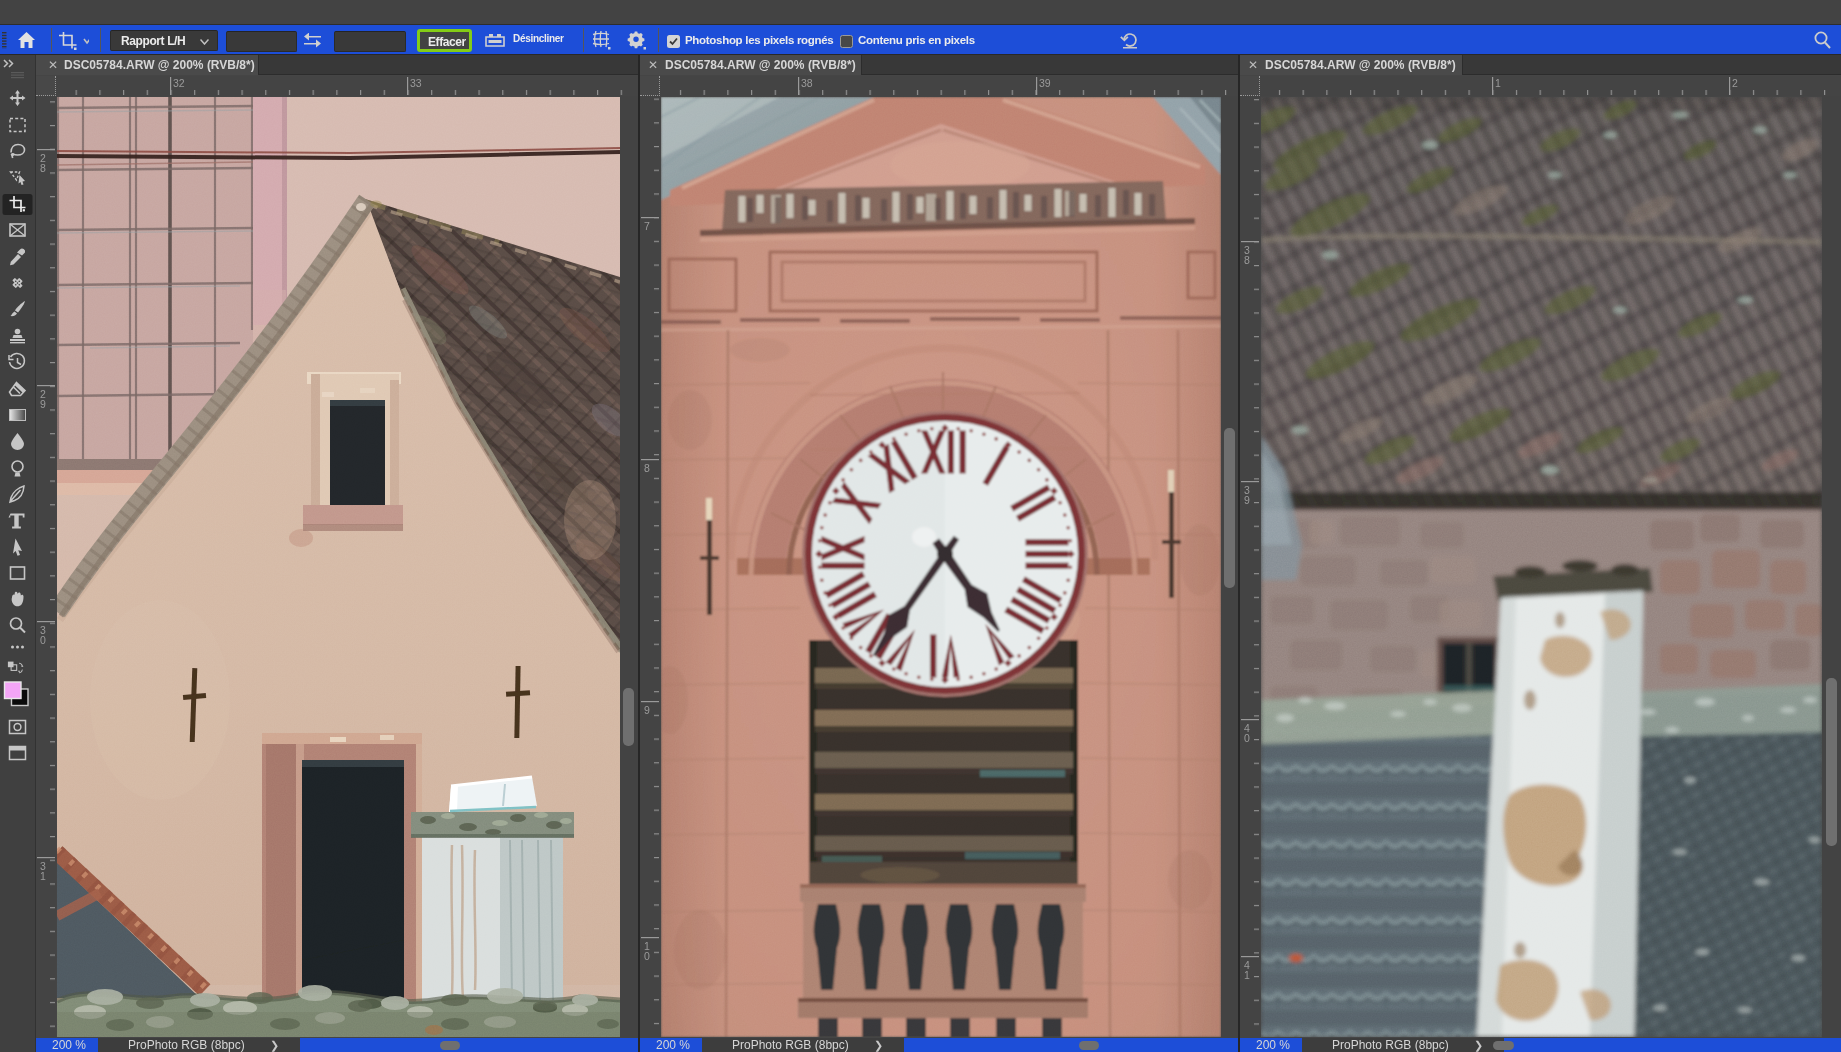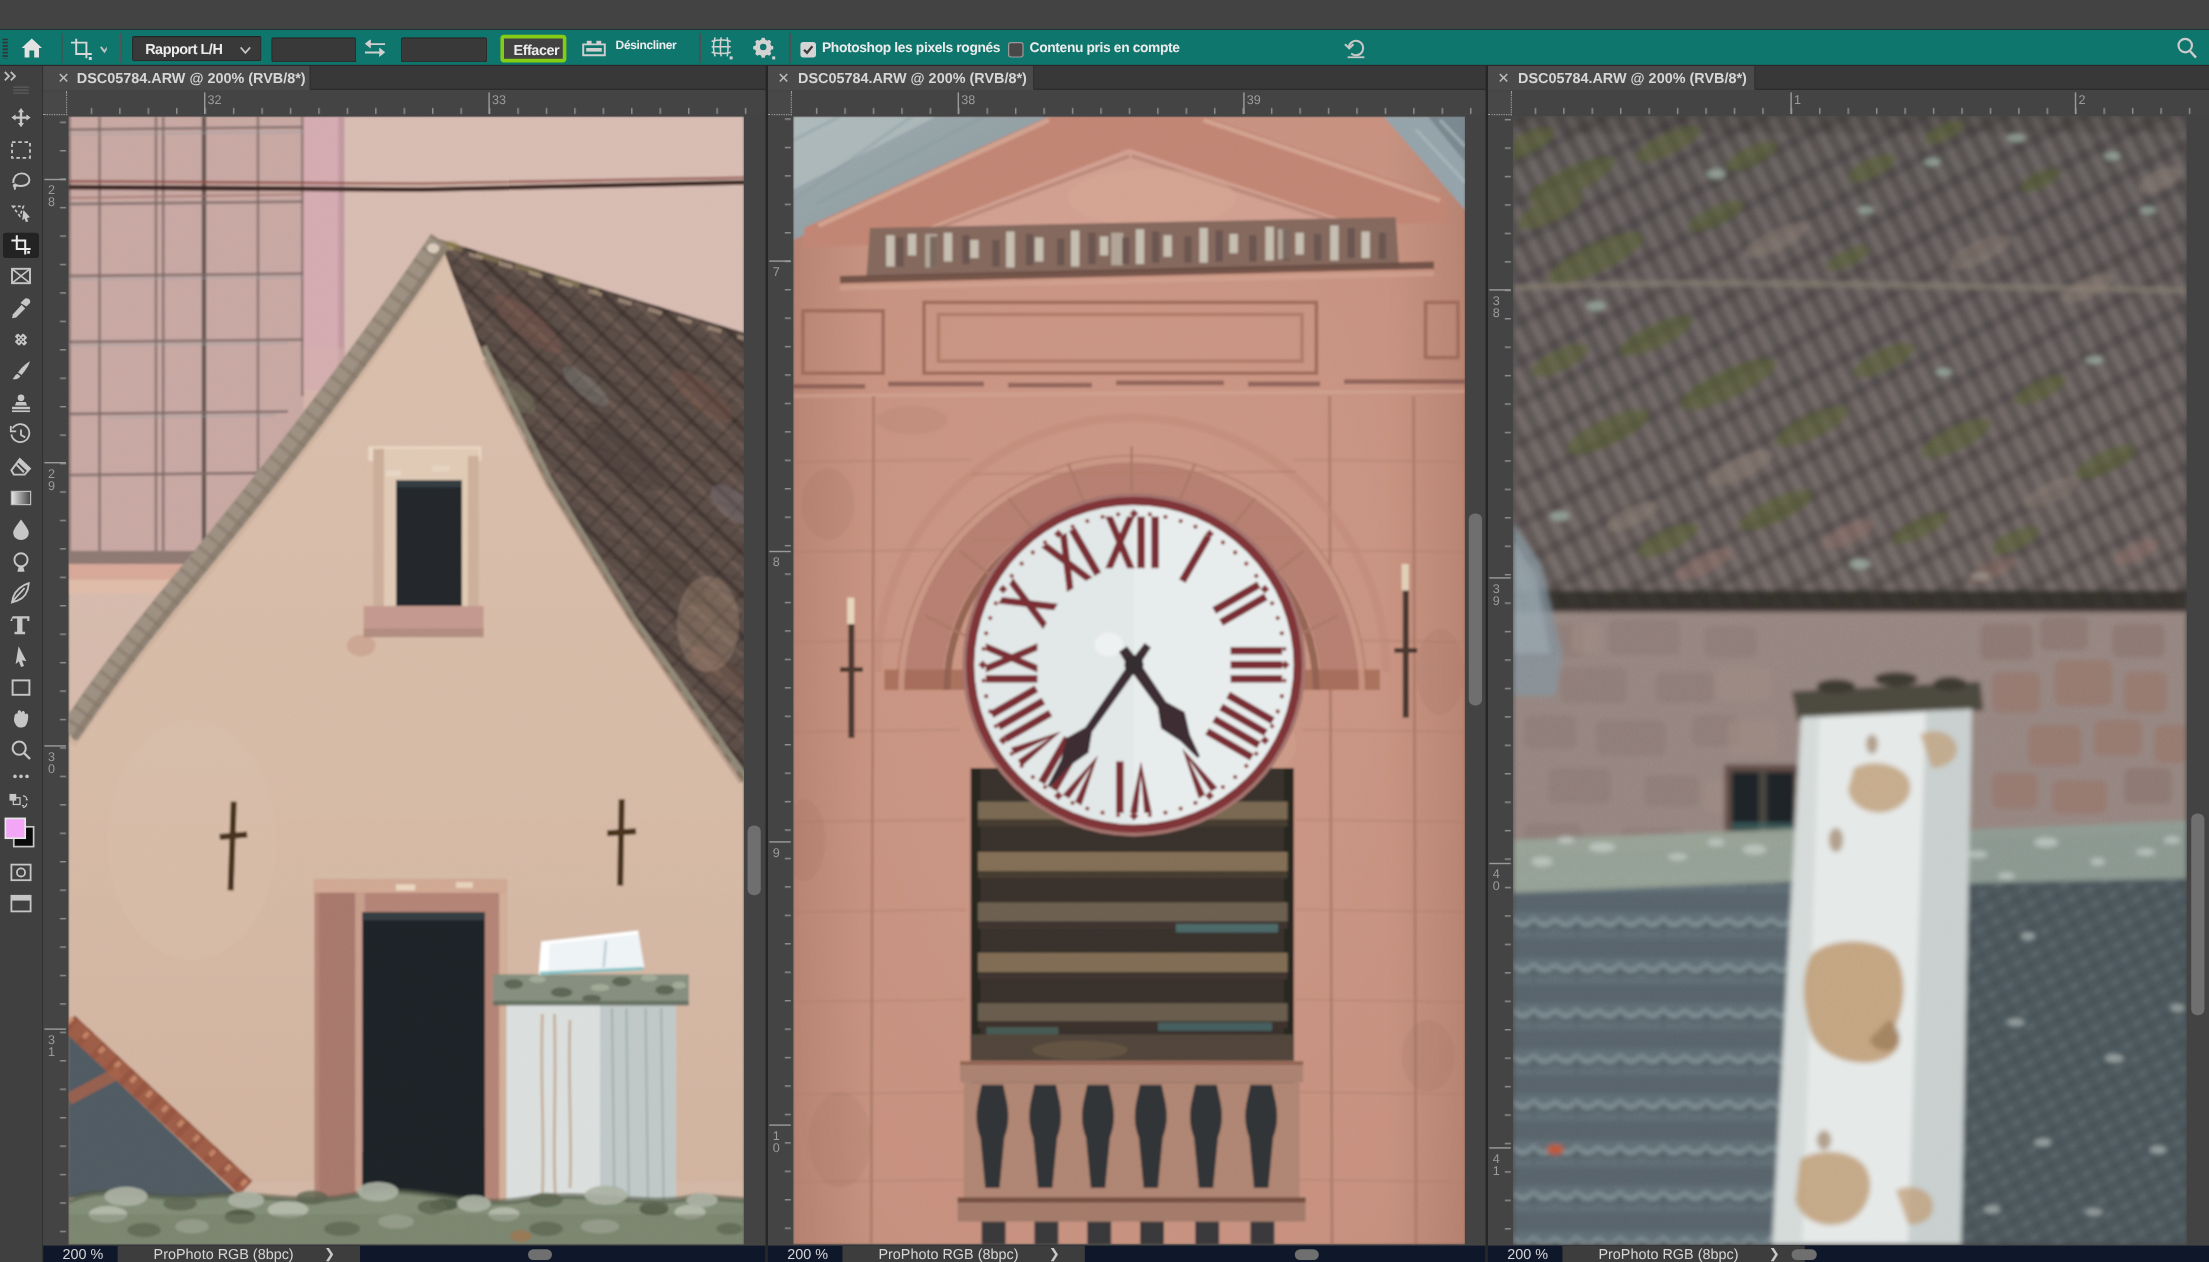--- a/index.html
+++ b/index.html
@@ -5,35 +5,35 @@
   html,body{margin:0;padding:0;background:#3d3d3d;}
   *{box-sizing:border-box;}
   #app{position:relative;width:1841px;height:1052px;overflow:hidden;
        font-family:"Liberation Sans",sans-serif;background:#434343;}
   .abs{position:absolute;}
   
   #titlebar{left:0;top:0;width:1841px;height:24px;background:#3e3e3e;}
   .tl{top:4px;width:12px;height:12px;border-radius:50%;}
   #title-text{top:3px;left:883px;color:#cbcbcb;font-size:13.5px;font-weight:700;letter-spacing:0.1px;}
   
-  #optbar{left:0;top:24px;width:1841px;height:31px;background:#0f766e;border-top:1px solid #2d2d2d;border-bottom:1px solid #282828;}
+  #optbar{left:0;top:24px;width:1841px;height:31px;background:#1d4ed8;border-top:1px solid #2d2d2d;border-bottom:1px solid #282828;}
   .optsep{top:3px;width:1px;height:24px;background:#3a3a3a;border-right:1px solid #565656;}
   .opttext{color:#ececec;font-size:12px;font-weight:700;letter-spacing:-0.4px;}
   .field{height:21px;background:#393939;border:1px solid #2a2a2a;border-top-color:#242424;border-radius:2px;}
   
   #toolbar{left:0;top:55px;width:36px;height:997px;background:#404040;border-right:1px solid #323232;}
   
   .pane{top:55px;height:997px;background:#454545;}
   .tabbar{left:0;top:0;height:20px;width:100%;background:#383838;border-bottom:1px solid #2c2c2c;}
   .tab{left:0;top:0;height:20px;background:#4a4a4a;border-right:1px solid #2c2c2c;color:#d6d6d6;
        font-size:12px;font-weight:700;line-height:20px;}
   .tab .x{color:#bdbdbd;font-weight:400;}
   .ruler{background:#444444;}
   .corner{background:#484848;}
-  .statusbar{height:15px;background:#0f172a;color:#d6d6d6;font-size:12px;line-height:15px;}
+  .statusbar{height:15px;background:#1d4ed8;color:#d6d6d6;font-size:12px;line-height:15px;}
   .statusbox{background:#3d3d3d;height:15px;}
   .thumbh{height:9px;border-radius:4.5px;background:#6f6f6f;}
   .thumbv{width:11px;border-radius:5px;background:#6f6f6f;}
   .scrollstrip{background:#434343;}
   .divider{top:55px;width:2px;height:997px;background:#262626;}
   svg{display:block;position:absolute;}
 </style>
 </head>
 <body>
 <div id="app">
@@ -116,21 +116,21 @@
     <div class="abs optsep" style="left:658px;"></div>
 
     <div class="abs" style="left:667px;top:10px;width:13px;height:13px;background:#d4d4d4;border-radius:2.5px;">
       <svg class="abs" style="left:2px;top:2px;" width="9" height="9" viewBox="0 0 9 9">
           <path d="M1 4.5 L3.5 7 L8 1.5" stroke="#3a3a3a" stroke-width="1.8" fill="none"></path>
         </svg>
     </div>
     <div class="abs opttext" style="left:685px;top:9px;font-size:11.5px;letter-spacing:-0.3px;">Photoshop les pixels rognés</div>
 
     <div class="abs" style="left:840px;top:10px;width:13px;height:13px;background:#484848;border:1.4px solid #9a9a9a;border-radius:2.5px;"></div>
-    <div class="abs opttext" style="left:858px;top:9px;font-size:11.5px;letter-spacing:-0.3px;">Contenu pris en compte</div>
+    <div class="abs opttext" style="left:858px;top:9px;font-size:11.5px;letter-spacing:-0.3px;">Contenu pris en pixels</div>
 
     <svg class="abs" style="left:1120px;top:6px;" width="20" height="18" viewBox="0 0 20 18">
       <path d="M4 9 a6 6 0 1 1 2 4.5" stroke="#c8c8c8" stroke-width="1.7" fill="none"></path>
       <path d="M4 4.5 L4 9.5 L9 9.5" fill="none" stroke="#c8c8c8" stroke-width="1.7" transform="rotate(-45 4 9)"></path>
       <rect x="3" y="16" width="14" height="1.5" fill="#c8c8c8"></rect>
     </svg>
 
     <svg class="abs" style="left:1813px;top:5px;" width="18" height="19" viewBox="0 0 18 19">
       <circle cx="8" cy="8" r="5.6" stroke="#cccccc" stroke-width="1.8" fill="none"></circle>
       <path d="M12 12.5 L17 18" stroke="#cccccc" stroke-width="2"></path>

